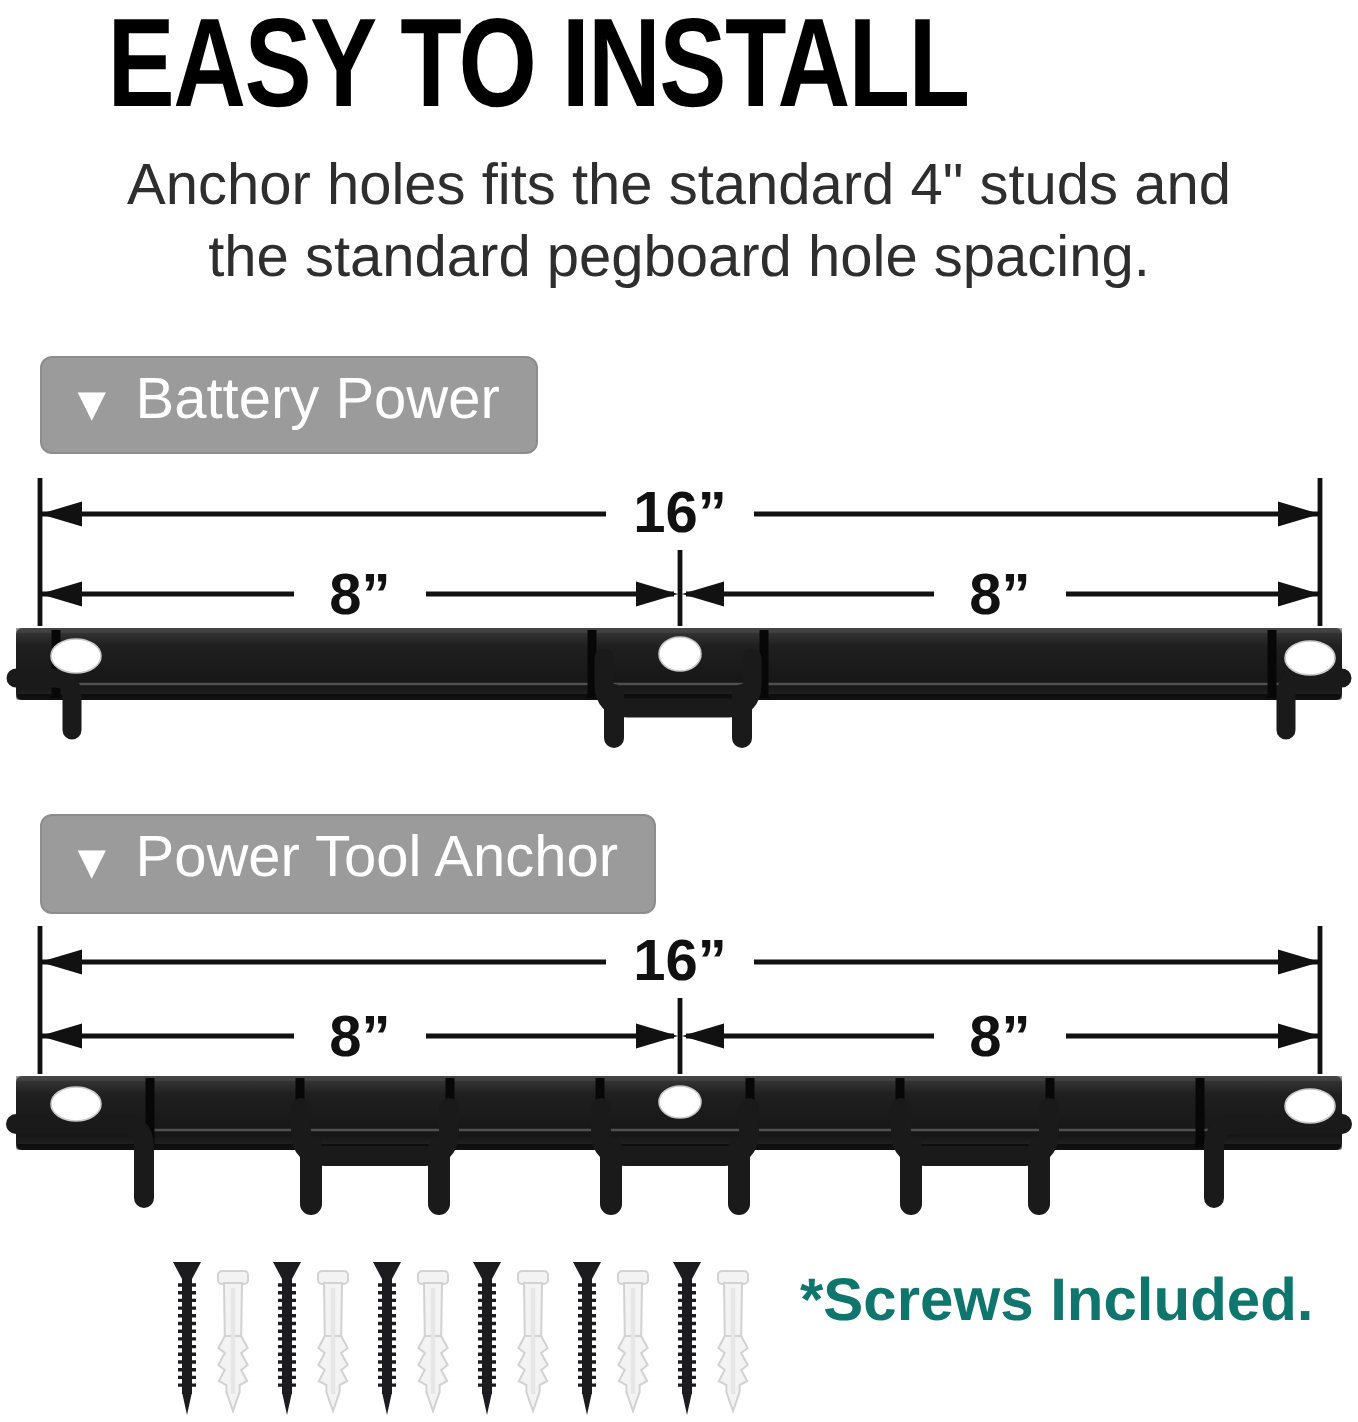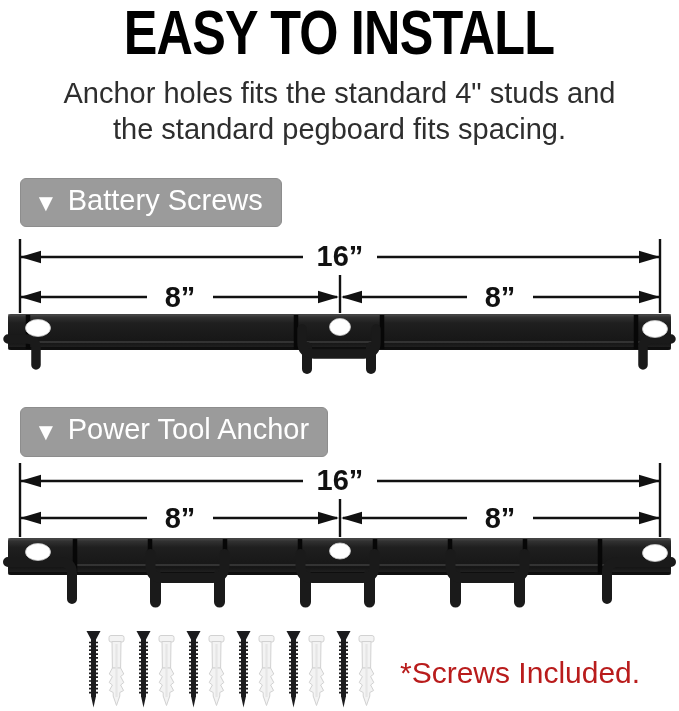--- a/index.html
+++ b/index.html
@@ -4,21 +4,21 @@
 <style>
   html,body{margin:0;padding:0;}
   body{
     width:679px;height:711px;background:#ffffff;overflow:hidden;
     font-family:"Liberation Sans",sans-serif;
     -webkit-font-smoothing:antialiased;
   }
   .page{width:679px;height:711px;position:relative;}
 
   
-  .title-wrap{text-align:center;margin:0;padding-top:1px;}
+  .title-wrap{text-align:left;margin:0;padding-top:1px;}
   .title{
     display:inline-block;
     font-size:63px;line-height:1.0;font-weight:900;color:#000;
     letter-spacing:-1px;white-space:nowrap;
     transform:scaleX(0.8);transform-origin:center top;
   }
   .subtitle{
     text-align:center;color:var(--subtitle-ink,#2e2e2e);
     font-size:29px;line-height:36px;margin-top:11px;font-weight:400;
   }
@@ -53,41 +53,41 @@
   
   .footer{display:flex;align-items:flex-start;margin-top:14px;margin-left:86px;}
   .hw-row{display:flex;align-items:flex-start;}
   .hw{flex:0 0 auto;}
   .hw.screw{margin-right:7px;}
   .hw.anchor{margin-right:11px;margin-top:5px;}
   .screw-fill{fill:var(--screw,#1c1c1e);}
   .screw-stroke{stroke:var(--screw,#1c1c1e);}
   .anchor-shape{fill:var(--anchor-fill,#f3f3f3);stroke:var(--anchor-stroke,#d2d2d2);stroke-width:1;}
   .note{
-    font-size:30px;color:#b91c1c;margin-left:14px;margin-top:26px;
-    white-space:nowrap;font-weight:400;
+    font-size:30px;color:#0f766e;margin-left:14px;margin-top:4px;
+    white-space:nowrap;font-weight:700;
   }
 </style>
 </head>
 <body>
 
 <div class="page">
 
   <div class="title-wrap">
     <span class="title">EASY TO INSTALL</span>
   </div>
   <div class="subtitle">
     <div>Anchor holes fits the standard 4" studs and</div>
-    <div>the standard pegboard fits spacing.</div>
+    <div>the standard pegboard hole spacing.</div>
   </div>
 
   <div>
     <div class="chip chip1">
       <span class="chip-marker">▼</span>
-      <span class="chip-text">Battery Screws</span>
+      <span class="chip-text">Battery Power</span>
     </div>
   </div>
 
   <svg id="svg-battery" class="diagram" width="679" height="140" viewBox="0 0 679 140">
     <defs>
       <linearGradient id="railGrad1" x1="0" y1="0" x2="0" y2="1">
         <stop offset="0" stop-color="#3b3b3b"></stop>
         <stop offset="0.25" stop-color="#1f1f1f"></stop>
         <stop offset="0.8" stop-color="#161616"></stop>
         <stop offset="1" stop-color="#262626"></stop>

